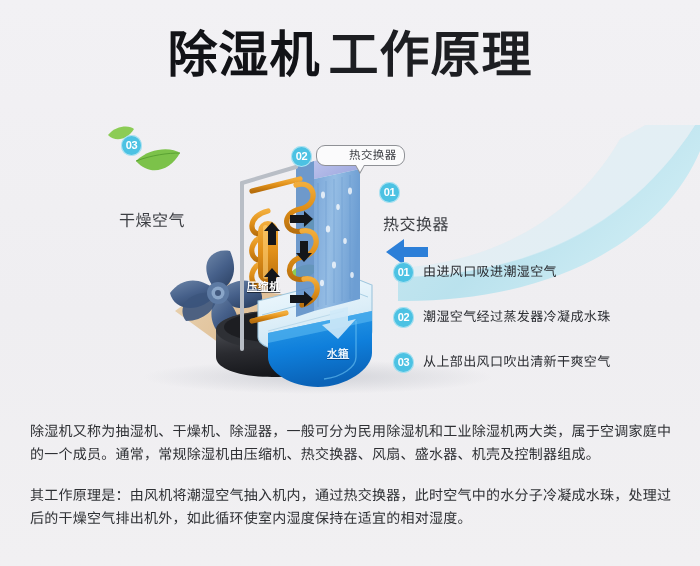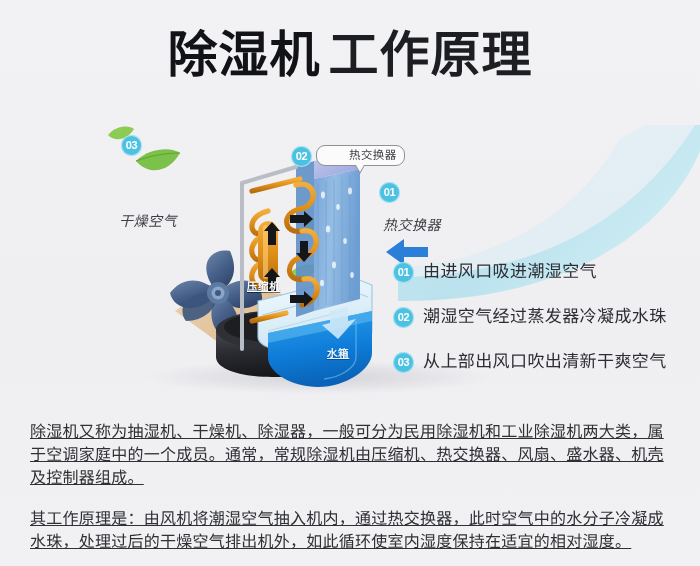--- a/index.html
+++ b/index.html
@@ -65,26 +65,25 @@
     line-height: 21px;
     font-weight: 700;
     text-align: center;
     letter-spacing: -0.3px;
     box-shadow: 0 0 0 1px rgba(255,255,255,0.55) inset;
   }
 
   
   .diag-label {
     position: absolute;
-    font-size: 14px;
+    font-size: 16px;
     line-height: 16px;
     color: #3d3f44;
     white-space: nowrap;
     letter-spacing: 0.5px;
-    font-style: italic;
   }
 
   
   .callout {
     position: absolute;
     background: #fbfbfc;
     border: 1.4px solid #8f9196;
     border-radius: 9px;
     padding: 2px 7px 3px;
     font-size: 11.5px;
@@ -159,42 +158,41 @@
     color: #ffffff;
     font-size: 11px;
     line-height: 21px;
     font-weight: 700;
     text-align: center;
     letter-spacing: -0.3px;
     box-shadow: 0 0 0 1px rgba(255,255,255,0.5) inset;
   }
   .step-text {
     margin-left: 9px;
-    font-size: 17px;
+    font-size: 13px;
     line-height: 20px;
     color: #2c2e33;
     letter-spacing: 0.4px;
     white-space: nowrap;
   }
 
   
   .body-copy {
     position: absolute;
     left: 30px;
     top: 420px;
     width: 645px;
   }
   .para {
-    font-size: 16px;
+    font-size: 14px;
     line-height: 23px;
     color: #2e3034;
     letter-spacing: 0.25px;
     margin: 0 0 18px 0;
     text-align: left;
-    text-decoration: underline;
   }
   .para:last-child { margin-bottom: 0; }
 </style>
 </head>
 <body>
 
 <div id="page">
 
   <div class="title-wrap">
     <div class="title">

